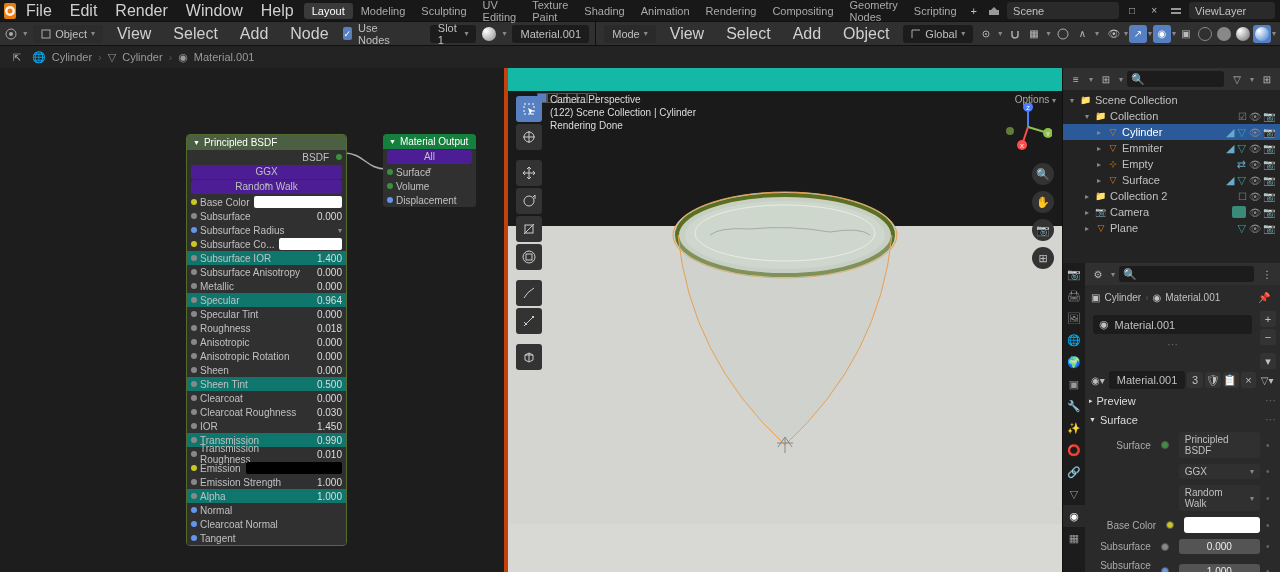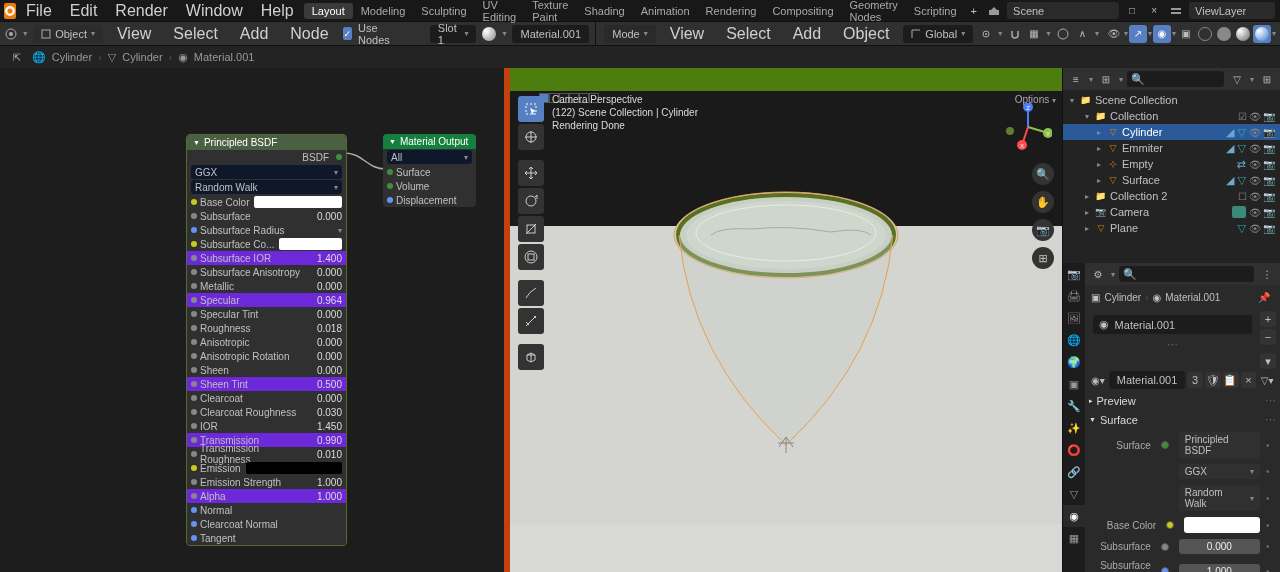--- a/index.html
+++ b/index.html
@@ -31,25 +31,25 @@
 .node-hd .tri { font-size:7px; }
 .node-body { background: #303030; }
 .nrow { display:flex; align-items:center; padding:1px 4px; height:14px; gap:3px; }
 .nrow .dot { width:6px; height:6px; border-radius:50%; }
 .nrow .dot.gray { background:#888; }
 .nrow .dot.yellow{ background:#c8c820; }
 .nrow .dot.blue { background:#6495ed; }
 .nrow .dot.green { background:#3c8f3c; }
 .nrow .sock { flex:1; }
 .nrow .val { width:32px; text-align:right; color:#ddd; }
-.nrow.sel { background:#6d28d9; }
+.nrow.sel { background:#0f766e; }
 .nrow .swatch { height:12px; background:#fff; flex:1; border-radius:2px; }
 .nrow .swatch.black { background:#000; }
-.nrow.dd2 { background:#0f172a; border-radius:3px; margin:1px 4px; justify-content:space-between; }
-.viewport { flex: 1; background: #4d7c0f; position: relative; border-left:6px solid #c2410c; }
+.nrow.dd2 { background:#4c1d95; border-radius:3px; margin:1px 4px; justify-content:flex-start;flex-direction:column; }
+.viewport { flex: 1; background: #14b8a6; position: relative; border-left:4px solid #c2410c; }
 .vp-toolbar { position:absolute; left:8px; top:28px; display:flex; flex-direction:column; gap:2px; }
 .vp-tool { width:26px; height:26px; background:#333; border-radius:3px; display:flex; align-items:center; justify-content:center; }
 .vp-tool.active { background:#5680c2; }
 .vp-canvas { position:absolute; left:0; right:0; top:23px; bottom:0; background: linear-gradient(#1a1a1a 0 28%, #d4d4d0 28% 90%, #d8d8d4 90%); }
 .vp-overlay-text { position:absolute; left:42px; top:2px; font-size:10px; line-height:13px; color:#ddd; }
 .vp-gizmo { position:absolute; right:10px; top:12px; width:48px; height:48px; }
 .vp-icons { position:absolute; right:8px; top:72px; display:flex; flex-direction:column; gap:6px; }
 .vp-icon { width:22px; height:22px; background:#333; border-radius:50%; display:flex; align-items:center; justify-content:center; }
 .glass { position:absolute; left:50%; top:48%; transform:translate(-50%,-50%); width:230px; height:290px; }
 .vp-opts { position:absolute; right:6px; top:3px; font-size:10px; color:#aaa; }

